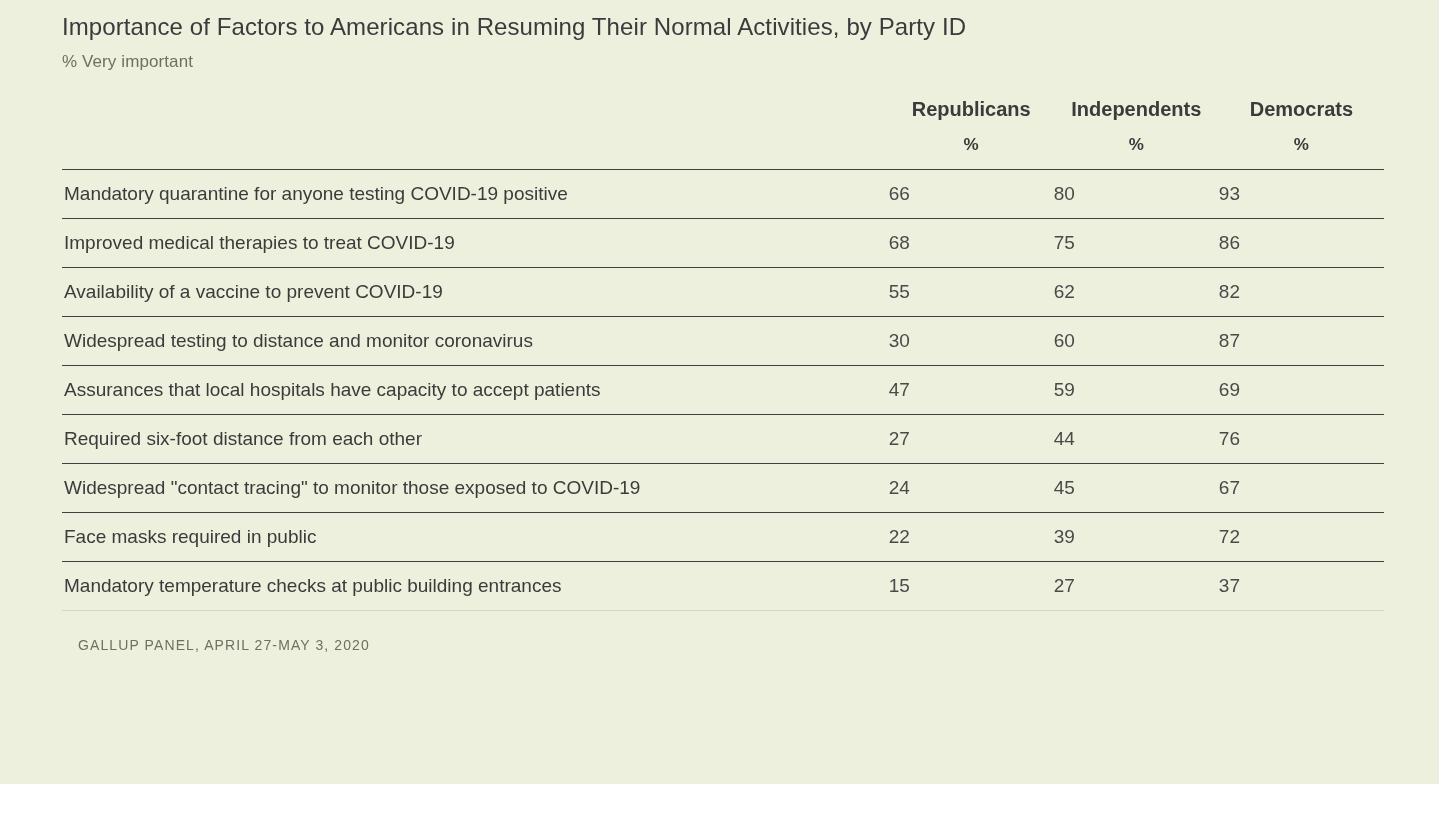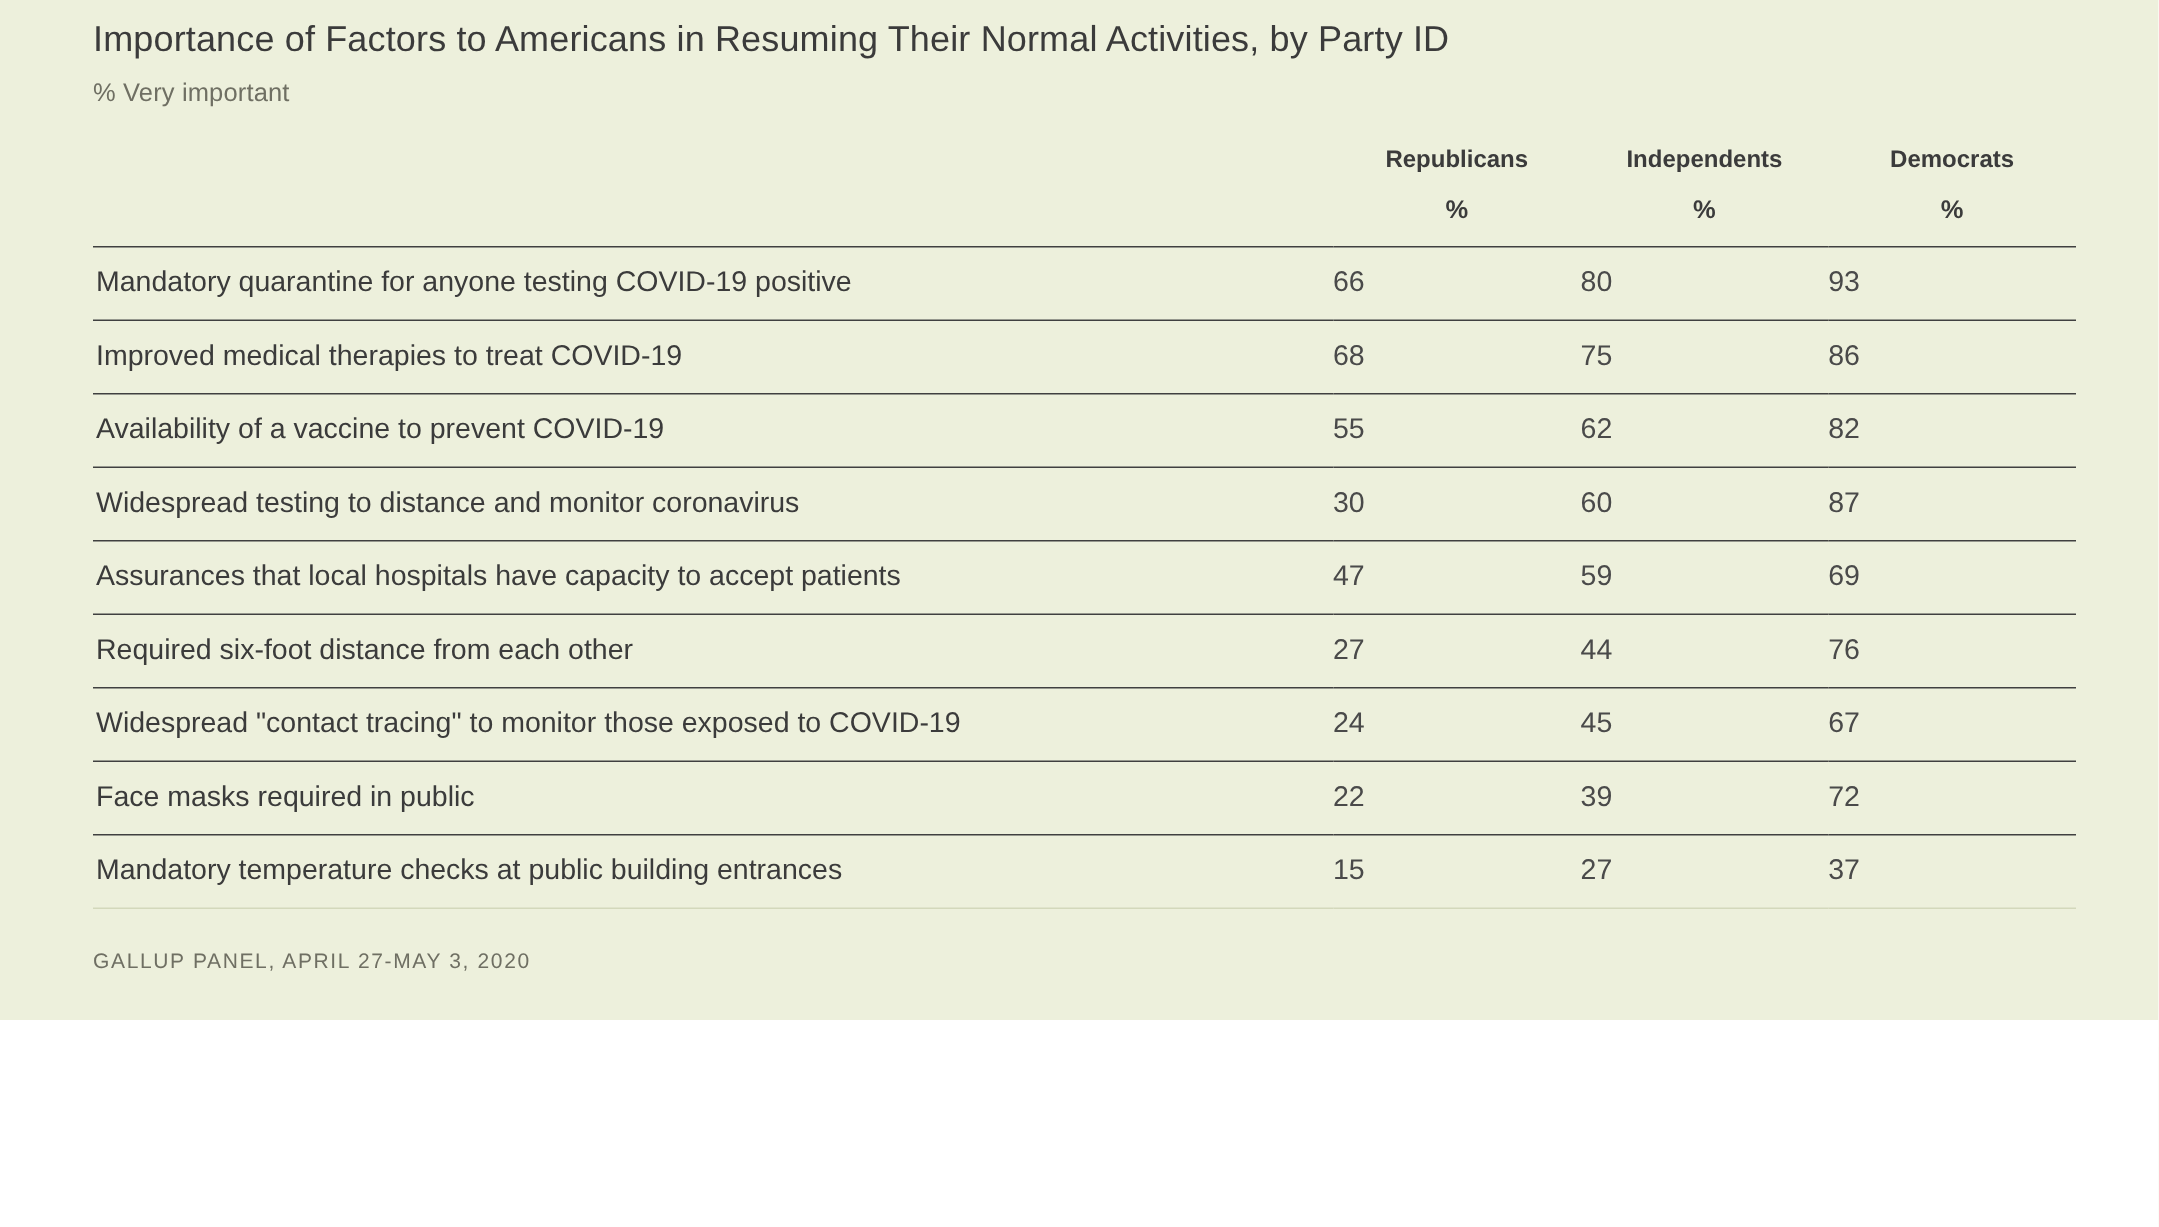--- a/index.html
+++ b/index.html
@@ -9,21 +9,21 @@
   }
   body {
     width: 1439px;
     height: 818px;
     font-family: "Liberation Sans", sans-serif;
     overflow: hidden;
   }
   #chart-card {
     position: relative;
     width: 1439px;
-    height: 680px;
+    height: 784px;
     background: #edf0dc;
     box-sizing: border-box;
     padding: 0 62px;
   }
   #title {
     font-size: 24px;
     color: #3b3b3b;
     font-weight: 400;
     letter-spacing: 0.1px;
     padding-top: 10px;
@@ -38,21 +38,21 @@
   }
   table#data-table {
     width: 1322px;
     border-collapse: collapse;
     margin-top: 26px;
     table-layout: fixed;
   }
   table#data-table col.c-label { width: 826px; }
   table#data-table col.c-val { width: 165px; }
   th.col-head {
-    font-size: 16px;
+    font-size: 20px;
     font-weight: bold;
     color: #3b3b3b;
     text-align: center;
     padding: 0 0 14px 0;
     vertical-align: bottom;
   }
   th.blank-head { padding: 0; }
   tr.pct-row td {
     font-size: 17px;
     font-weight: bold;
@@ -78,20 +78,21 @@
   }
   tbody tr:last-child td {
     border-bottom: 1px solid #d3d8bb;
   }
   #source {
     margin-top: 26px;
     font-size: 14px;
     letter-spacing: 1.1px;
     color: #6f6f63;
     font-weight: 500;
+    margin-left: 16px;
   }
   #bottom-strip {
     width: 1439px;
     height: 18px;
     background: #ffffff;
   }
 </style>
 </head>
 <body>
 

